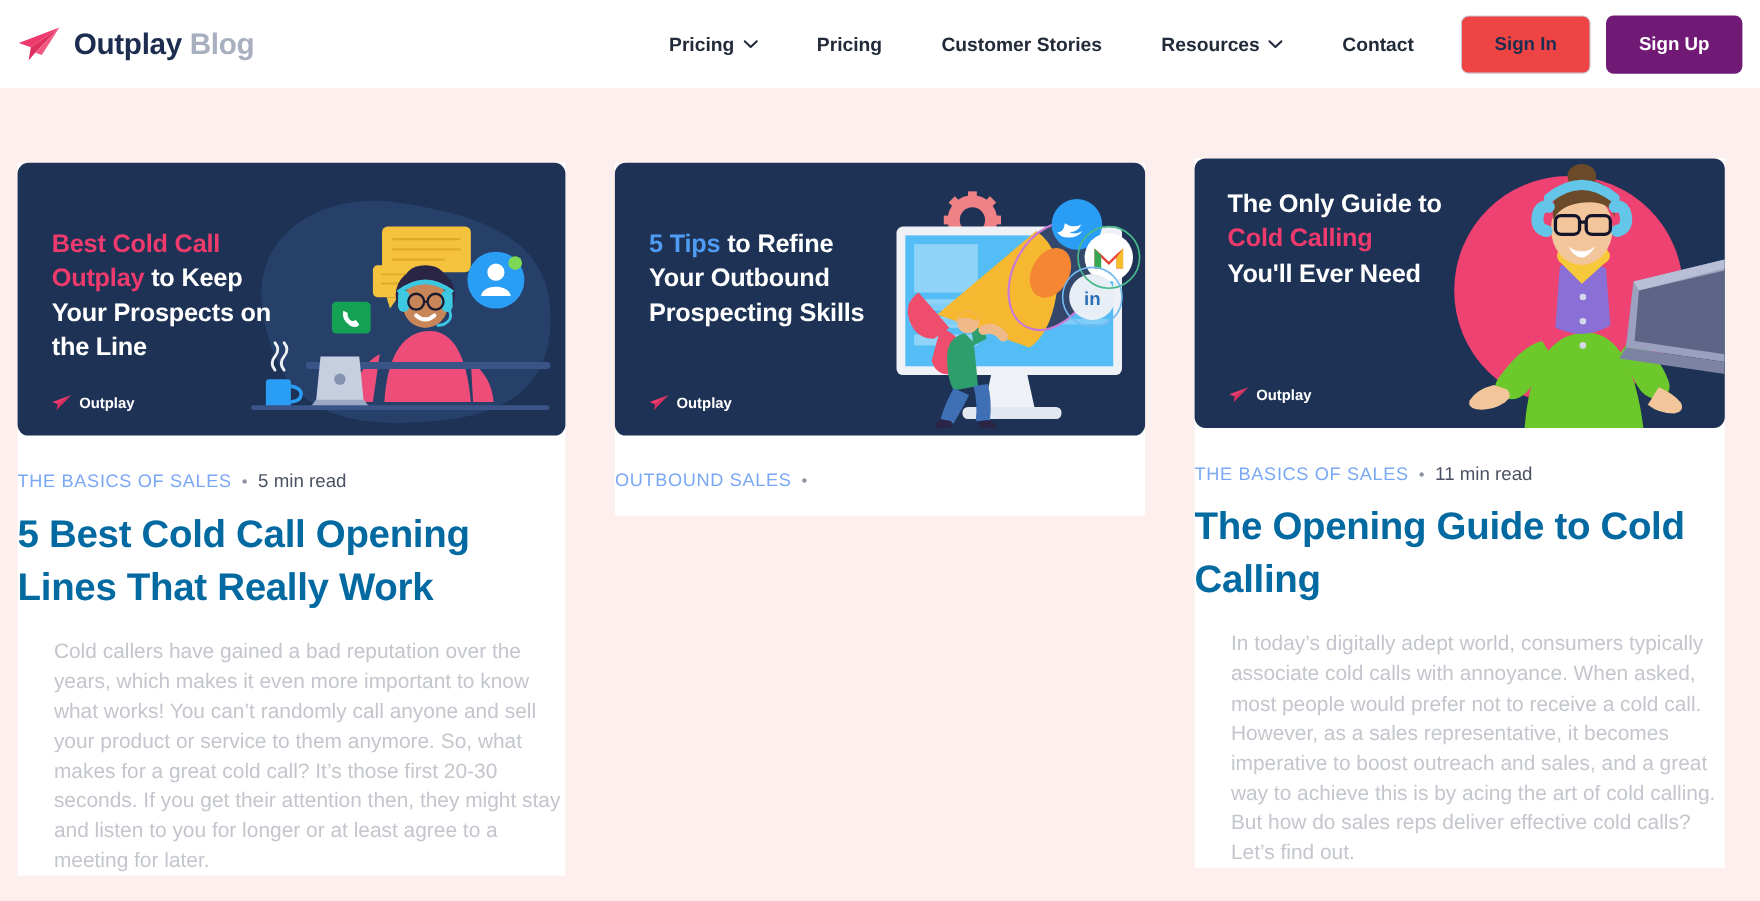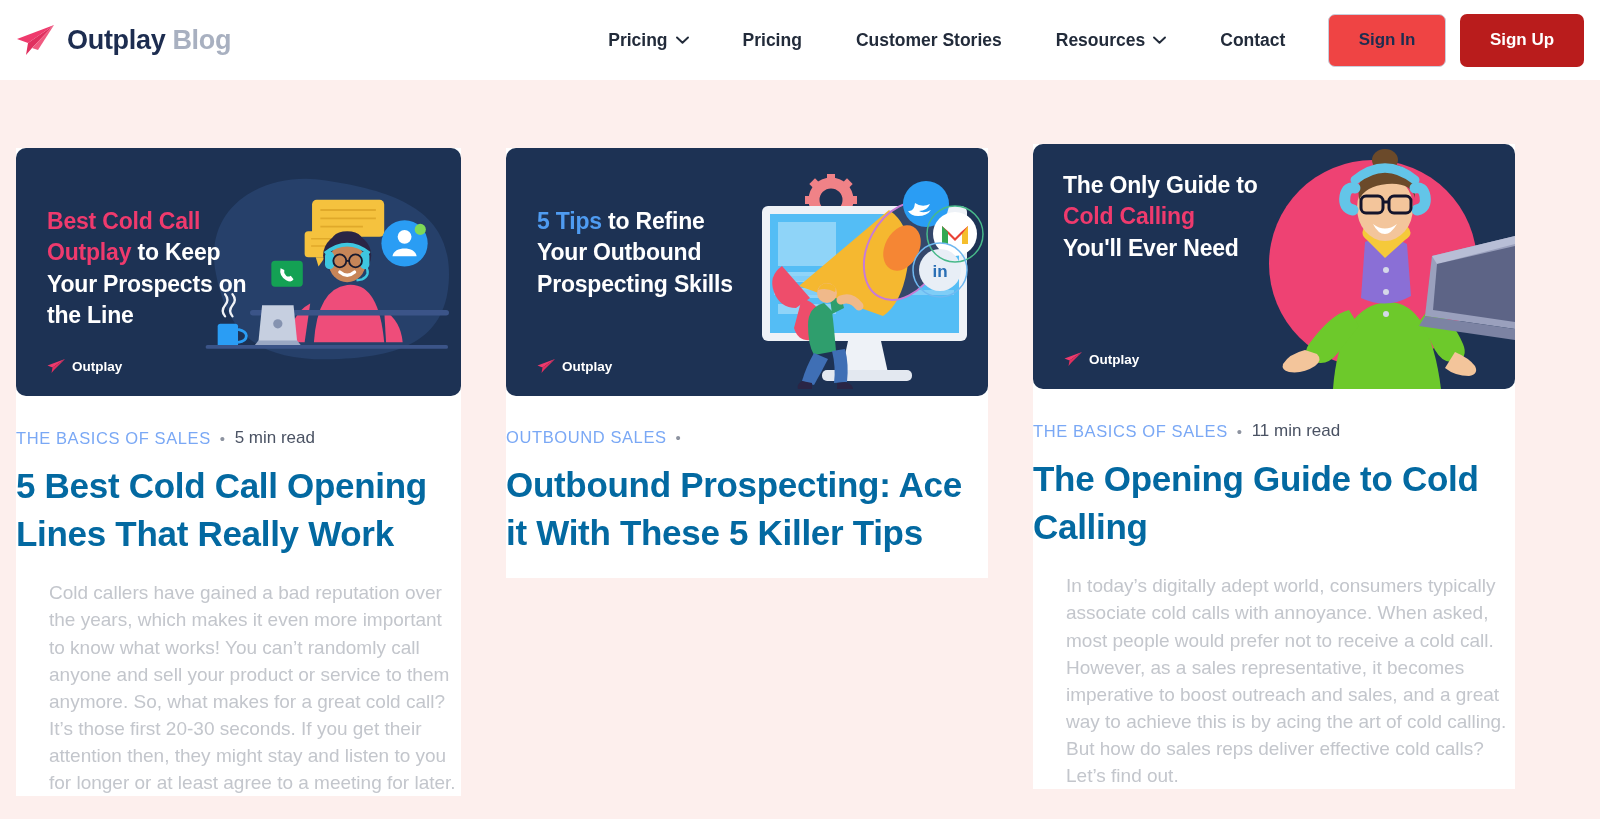--- a/index.html
+++ b/index.html
@@ -75,42 +75,42 @@
     white-space: nowrap;
   }
   .btn-outline {
     width: 118px; height: 53px;
     background: #ef4444;
     color: #1d2d50;
     border: 1.5px solid #c9cedb;
   }
   .btn-solid {
     width: 124px; height: 53px;
-    background: #b91c1c;
+    background: #701a75;
     color: #ffffff;
     border: none;
   }
 
   
   .page {
     background: #fdefed;
     height: 744px;
     padding: 0 16px;
     position: relative;
   }
 
   .grid {
     display: flex;
     gap: 45px;
     padding-top: 68px;
     align-items: flex-start;
   }
 
   .card {
-    width: 445px;
+    width: 498px;
     background: #ffffff;
     flex: none;
   }
   .card:nth-child(2) { width: 482px; }
   .card:nth-child(3) { width: 482px; margin-top: -4px; }
 
   .thumb {
     width: 100%;
     height: 248px;
     border-radius: 10px;
@@ -376,21 +376,20 @@
           </svg>
           <span class="thumb-logo-text">Outplay</span>
         </div>
       </div>
 
       <div class="meta">
         <span class="meta-cat">OUTBOUND SALES</span>
         <span class="meta-dot">•</span>
         <span class="meta-read"></span>
       </div>
-      <h2 class="title">Outbound Prospecting: Ace it With These 5 Killer Tips</h2>
       <p class="excerpt"></p>
     </article>
 
     <article class="card card-3">
       <div class="thumb thumb-3">
         <svg class="art" viewBox="0 0 482 245">
           <circle cx="340" cy="120" r="104" fill="#ee4273"></circle>
           <path d="M300 245 q6 -78 48 -86 q48 -9 60 86 Z" fill="#6dc92b"></path>
           <path d="M316 166 q-18 4 -40 34 q-8 12 6 18 q12 4 22 -8 q14 -18 22 -28 Z" fill="#6dc92b"></path>
           <path d="M398 162 q22 14 32 38 q6 14 -8 18 q-12 2 -20 -12 q-8 -16 -16 -28 Z" fill="#6dc92b"></path>

